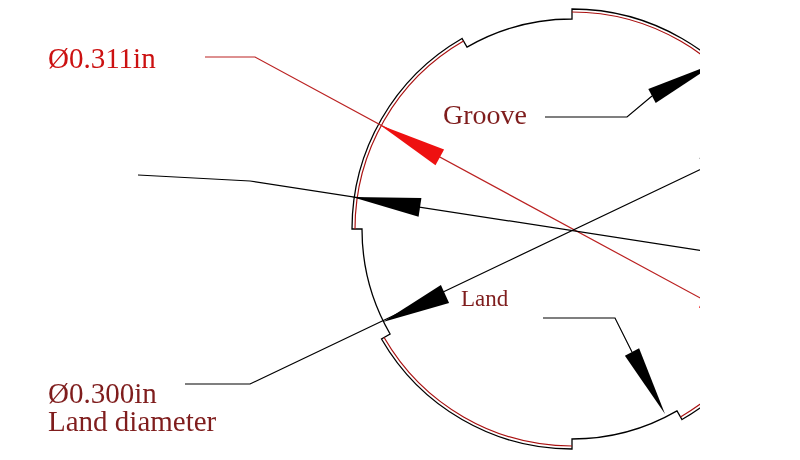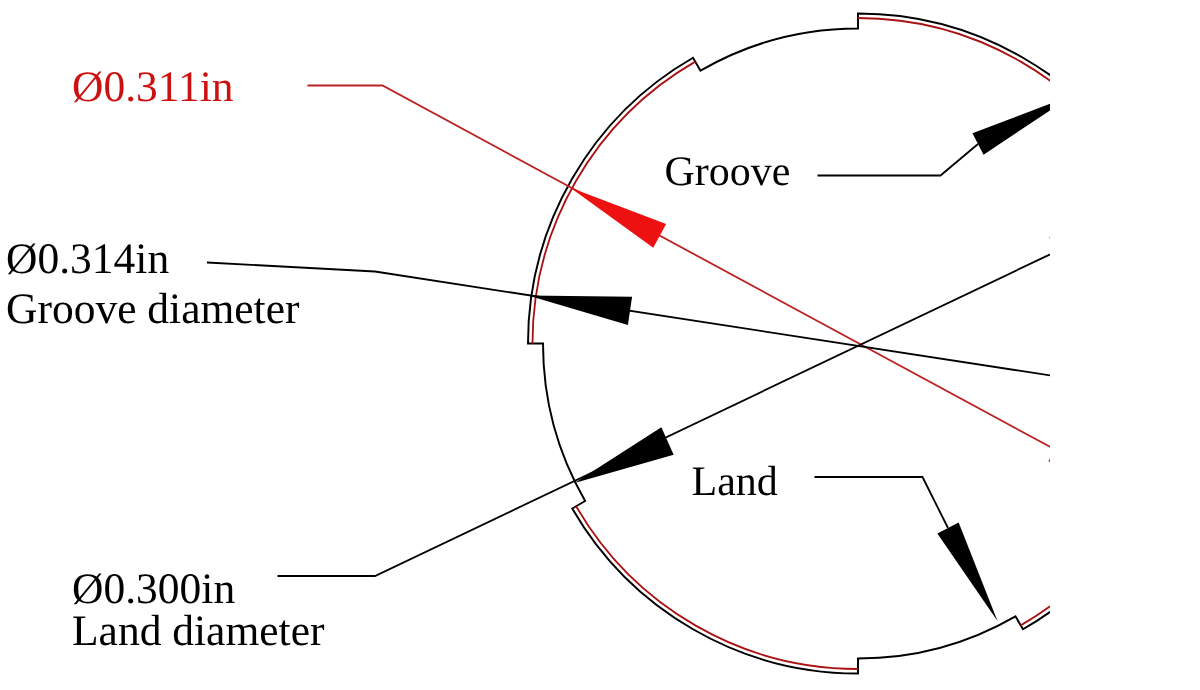--- a/index.html
+++ b/index.html
@@ -1,28 +1,28 @@
 <!DOCTYPE html>
 <html><head>
 <meta charset="utf-8">
 <style>
   html,body{margin:0;padding:0;background:#fff;}
   .canvas{
     position:relative;width:700px;height:460px;background:#ffffff;
     font-family:"Liberation Serif", serif;overflow:hidden;border-radius:22px;
   }
   .canvas svg{position:absolute;left:0;top:0;}
-  .lbl{position:absolute;white-space:nowrap;color:#000000;}
+  .lbl{position:absolute;white-space:nowrap;color:#7f1d1d;}
   .two-line{font-size:29px;line-height:29px;}
   .red-text{color:#cc1111;}
   .lbl-bullet{left:48px;top:44px;}
   .lbl-groove-dia{left:4px;top:157px;line-height:33px;}
   .lbl-bore{left:48px;top:368px;line-height:28px;margin-top:11px;}
   .lbl-groove{left:443px;top:101px;font-size:28px;line-height:28px;}
-  .lbl-land{left:461px;top:308px;font-size:28px;line-height:28px;}
+  .lbl-land{left:461px;top:285px;font-size:23px;line-height:28px;}
   .lbl-copyright{left:654px;top:417px;font-size:22px;line-height:24px;}
 </style>
 </head>
 <body>
 
 <div class="canvas">
 
   <svg width="800" height="460" viewBox="0 0 800 460">
 
     <path fill="none" stroke-width="1.3" d="M 782 229
@@ -64,24 +64,20 @@
     <polygon points="716,63 655.7,103.1 648.3,88.9" fill="#000000"></polygon>
 
     <path fill="none" stroke-width="1.2" d="M 543 318 L 615 318 L 632 352" stroke="#000000"></path>
     <polygon points="665,414 624.9,355.7 639.1,348.3" fill="#000000"></polygon>
   </svg>
 
   <div class="lbl two-line red-text lbl-bullet">
     <div>Ø0.311in</div>
   </div>
 
-  <div class="lbl two-line lbl-groove-dia">
-    <div>Ø0.314in</div>
-    <div>Groove diameter</div>
-  </div>
 
   <div class="lbl two-line lbl-bore">
     <div>Ø0.300in</div>
     <div>Land diameter</div>
   </div>
 
   <div class="lbl lbl-groove">Groove</div>
 
   <div class="lbl lbl-land">Land</div>
 

